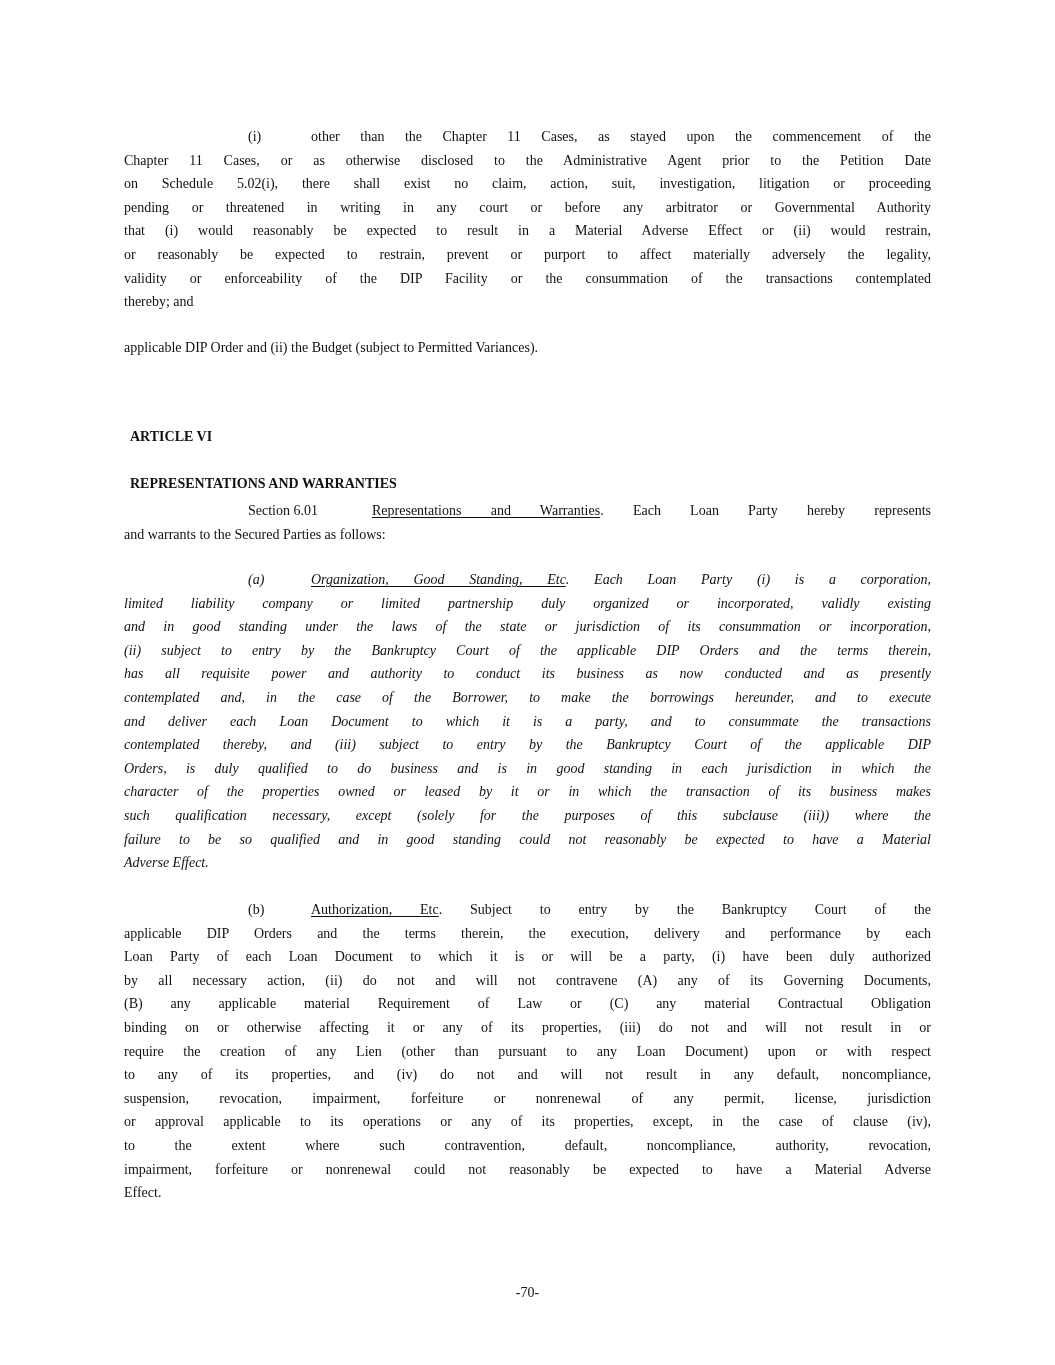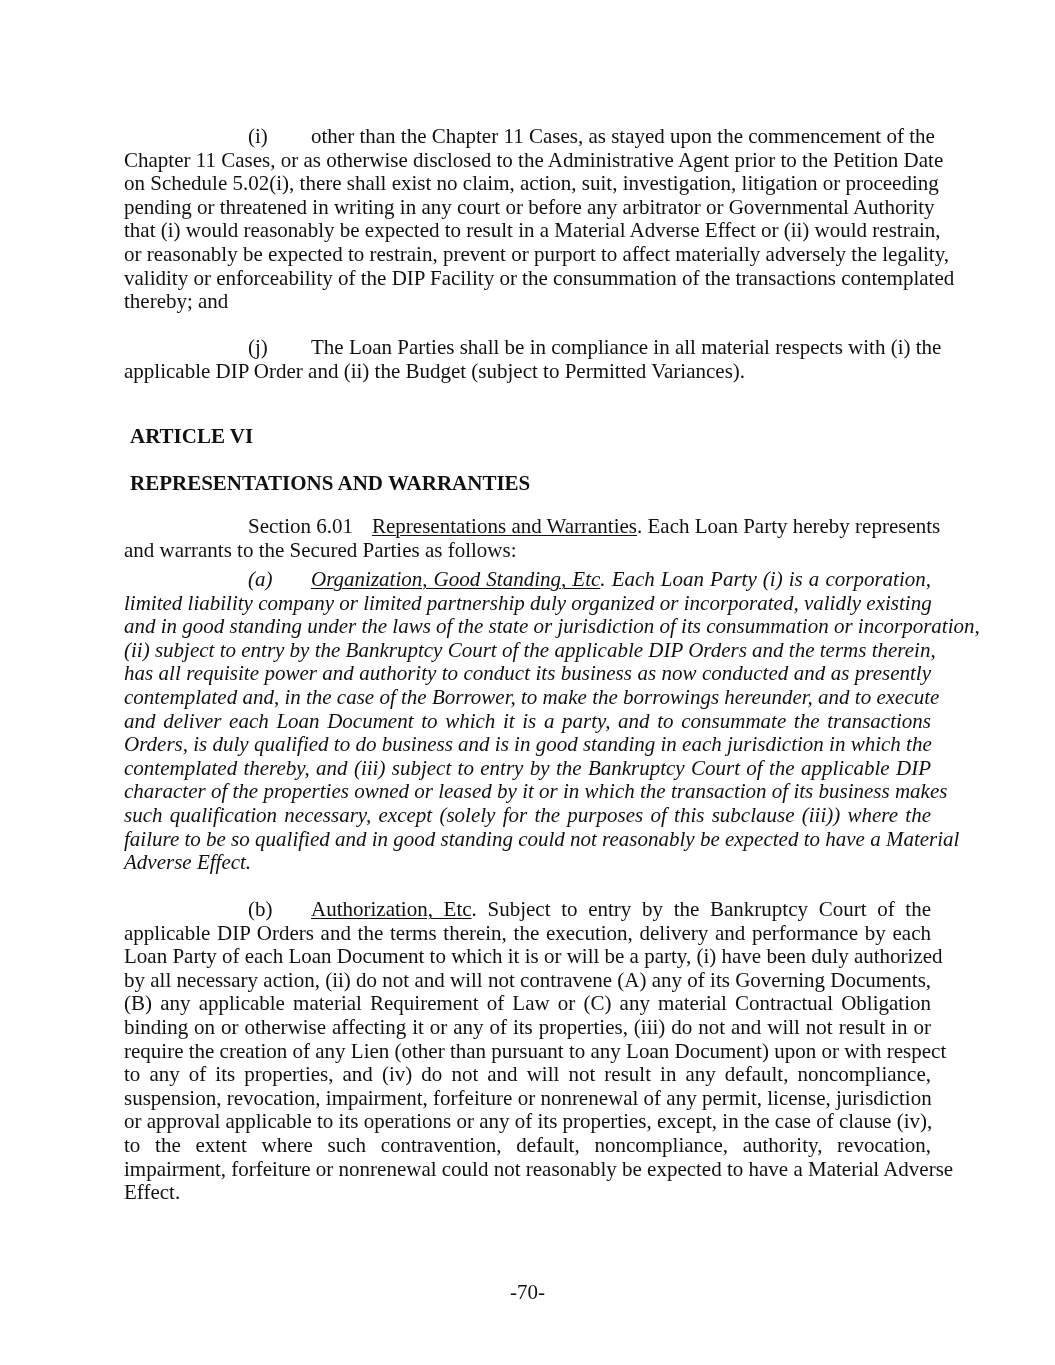--- a/index.html
+++ b/index.html
@@ -1,20 +1,20 @@
 <!DOCTYPE html>
 <html><head>
 <meta charset="utf-8">
 <style>
   html, body { margin: 0; padding: 0; background: #ffffff; }
   body { width: 1055px; height: 1365px; position: relative; overflow: hidden; }
   .page {
     position: absolute; left: 0; top: 0; width: 923px; height: 1365px;
     font-family: "Liberation Serif", serif; color: #111111;
-    font-size: 21px;
+    font-size: 14px;
   }
   .para { position: absolute; left: 124px; width: 807px; }
   .line {
     display: block; height: 23.6px; line-height: 23.6px;
     white-space: nowrap; text-align: justify; text-align-last: justify;
   }
   .line.last { text-align: left; text-align-last: left; }
   .line.first { padding-left: 124px; }
   .lbl { display: inline-block; width: 63px; text-align-last: left; }
   .sec { display: inline-block; width: 124px; text-align-last: left; }
@@ -35,42 +35,41 @@
     <span class="line">Chapter 11 Cases, or as otherwise disclosed to the Administrative Agent prior to the Petition Date</span>
     <span class="line">on Schedule 5.02(i), there shall exist no claim, action, suit, investigation, litigation or proceeding</span>
     <span class="line">pending or threatened in writing in any court or before any arbitrator or Governmental Authority</span>
     <span class="line">that (i) would reasonably be expected to result in a Material Adverse Effect or (ii) would restrain,</span>
     <span class="line">or reasonably be expected to restrain, prevent or purport to affect materially adversely the legality,</span>
     <span class="line">validity or enforceability of the DIP Facility or the consummation of the transactions contemplated</span>
     <span class="line last">thereby; and</span>
   </div>
 
   <div class="para" style="top:336px;">
-    <span class="line first"><span class="lbl">(j)</span><span>The Loan Parties shall be in compliance in all material respects with (i) the</span></span>
     <span class="line last">applicable DIP Order and (ii) the Budget (subject to Permitted Variances).</span>
   </div>
 
   <div class="heading" style="top:405px;">ARTICLE VI</div>
   <div class="heading" style="top:452px;">REPRESENTATIONS AND WARRANTIES</div>
 
-  <div class="para" style="top:499px;margin-top:16px;">
+  <div class="para" style="top:499px;">
     <span class="line first"><span class="sec">Section 6.01</span><u>Representations and Warranties</u><span>.  Each Loan Party hereby represents</span></span>
     <span class="line last">and warrants to the Secured Parties as follows:</span>
   </div>
 
   <div class="para" style="top:568px;font-style:italic;">
     <span class="line first"><span class="lbl">(a)</span><u>Organization, Good Standing, Etc</u><span>.  Each Loan Party (i) is a corporation,</span></span>
     <span class="line">limited liability company or limited partnership duly organized or incorporated, validly existing</span>
     <span class="line">and in good standing under the laws of the state or jurisdiction of its consummation or incorporation,</span>
     <span class="line">(ii) subject to entry by the Bankruptcy Court of the applicable DIP Orders and the terms therein,</span>
     <span class="line">has all requisite power and authority to conduct its business as now conducted and as presently</span>
     <span class="line">contemplated and, in the case of the Borrower, to make the borrowings hereunder, and to execute</span>
     <span class="line">and deliver each Loan Document to which it is a party, and to consummate the transactions</span>
+    <span class="line">contemplated thereby, and (iii) subject to entry by the Bankruptcy Court of the applicable DIP</span>
     <span class="line">Orders, is duly qualified to do business and is in good standing in each jurisdiction in which the</span>
-    <span class="line">contemplated thereby, and (iii) subject to entry by the Bankruptcy Court of the applicable DIP</span>
     <span class="line">character of the properties owned or leased by it or in which the transaction of its business makes</span>
     <span class="line">such qualification necessary, except (solely for the purposes of this subclause (iii)) where the</span>
     <span class="line">failure to be so qualified and in good standing could not reasonably be expected to have a Material</span>
     <span class="line last">Adverse Effect.</span>
   </div>
 
   <div class="para" style="top:898px;">
     <span class="line first"><span class="lbl">(b)</span><u>Authorization, Etc</u><span>.  Subject to entry by the Bankruptcy Court of the</span></span>
     <span class="line">applicable DIP Orders and the terms therein, the execution, delivery and performance by each</span>
     <span class="line">Loan Party of each Loan Document to which it is or will be a party, (i) have been duly authorized</span>

